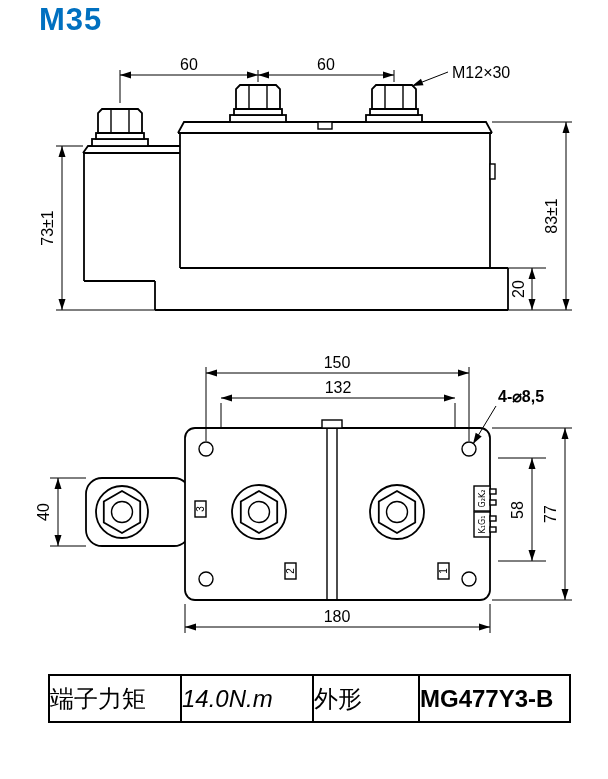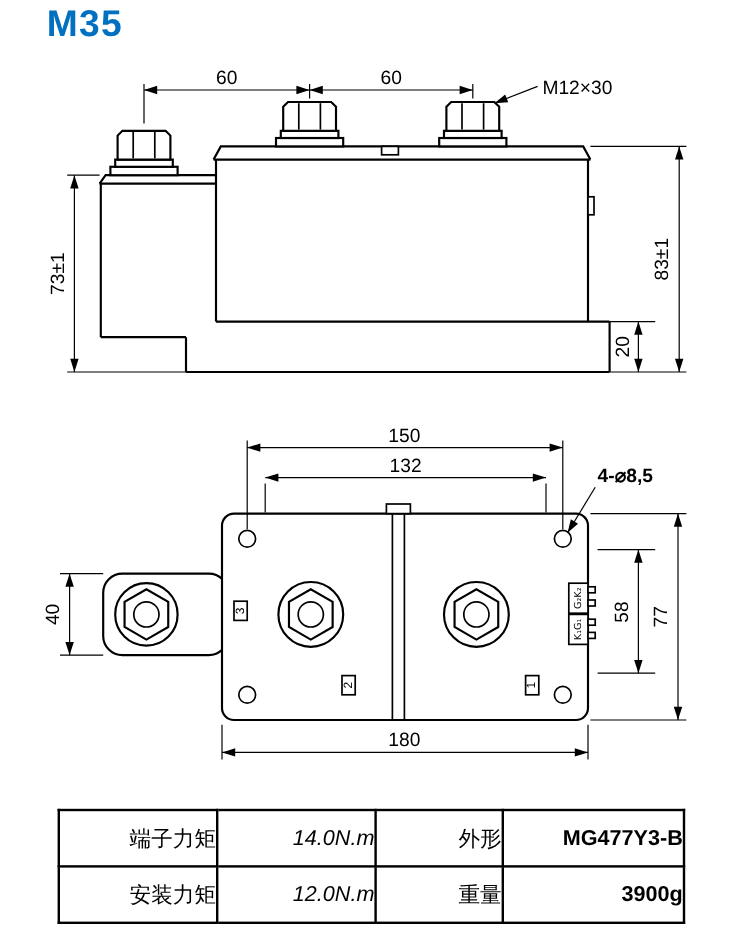--- a/index.html
+++ b/index.html
@@ -21,22 +21,22 @@
   .txtm { text-anchor:middle; }
   .bold { font-weight:bold; }
   .tiny  { fill:#000; font-family:"DejaVu Sans",sans-serif; font-size:8px; text-anchor:middle; }
   .mark  { fill:#000; font-family:"Liberation Sans",sans-serif; font-size:10px; text-anchor:middle; }
 
   #spec-table {
     position:absolute; left:48px; top:674px;
     border-collapse:collapse; table-layout:fixed; width:513px;
   }
   #spec-table td {
-    border:2px solid #000; height:45px; text-align:right;
-    font-size:18px; color:#000; padding:0;
+    border:2px solid #000; height:45px; text-align:left;
+    font-size:24px; color:#000; padding:0;
   }
   .c1 { width:130px; } .c2 { width:130px;font-style:italic; } .c3 { width:104px;border-radius:17px; } .c4 { width:149px;font-weight:bold; }
 </style>
 </head>
 <body>
 
 <div id="page">
 
   <div id="title" style="color: rgb(0, 112, 192);">M35</div>
 
@@ -239,22 +239,16 @@
   </svg>
 
   <table id="spec-table">
     <tbody>
       <tr>
         <td class="c1">端子力矩</td>
         <td class="c2">14.0N.m</td>
         <td class="c3">外形</td>
         <td class="c4">MG477Y3-B</td>
       </tr>
-      <tr>
-        <td class="c1">安装力矩</td>
-        <td class="c2">12.0N.m</td>
-        <td class="c3">重量</td>
-        <td class="c4">3900g</td>
-      </tr>
     </tbody>
   </table>
 
 </div>
 
 </body></html>

